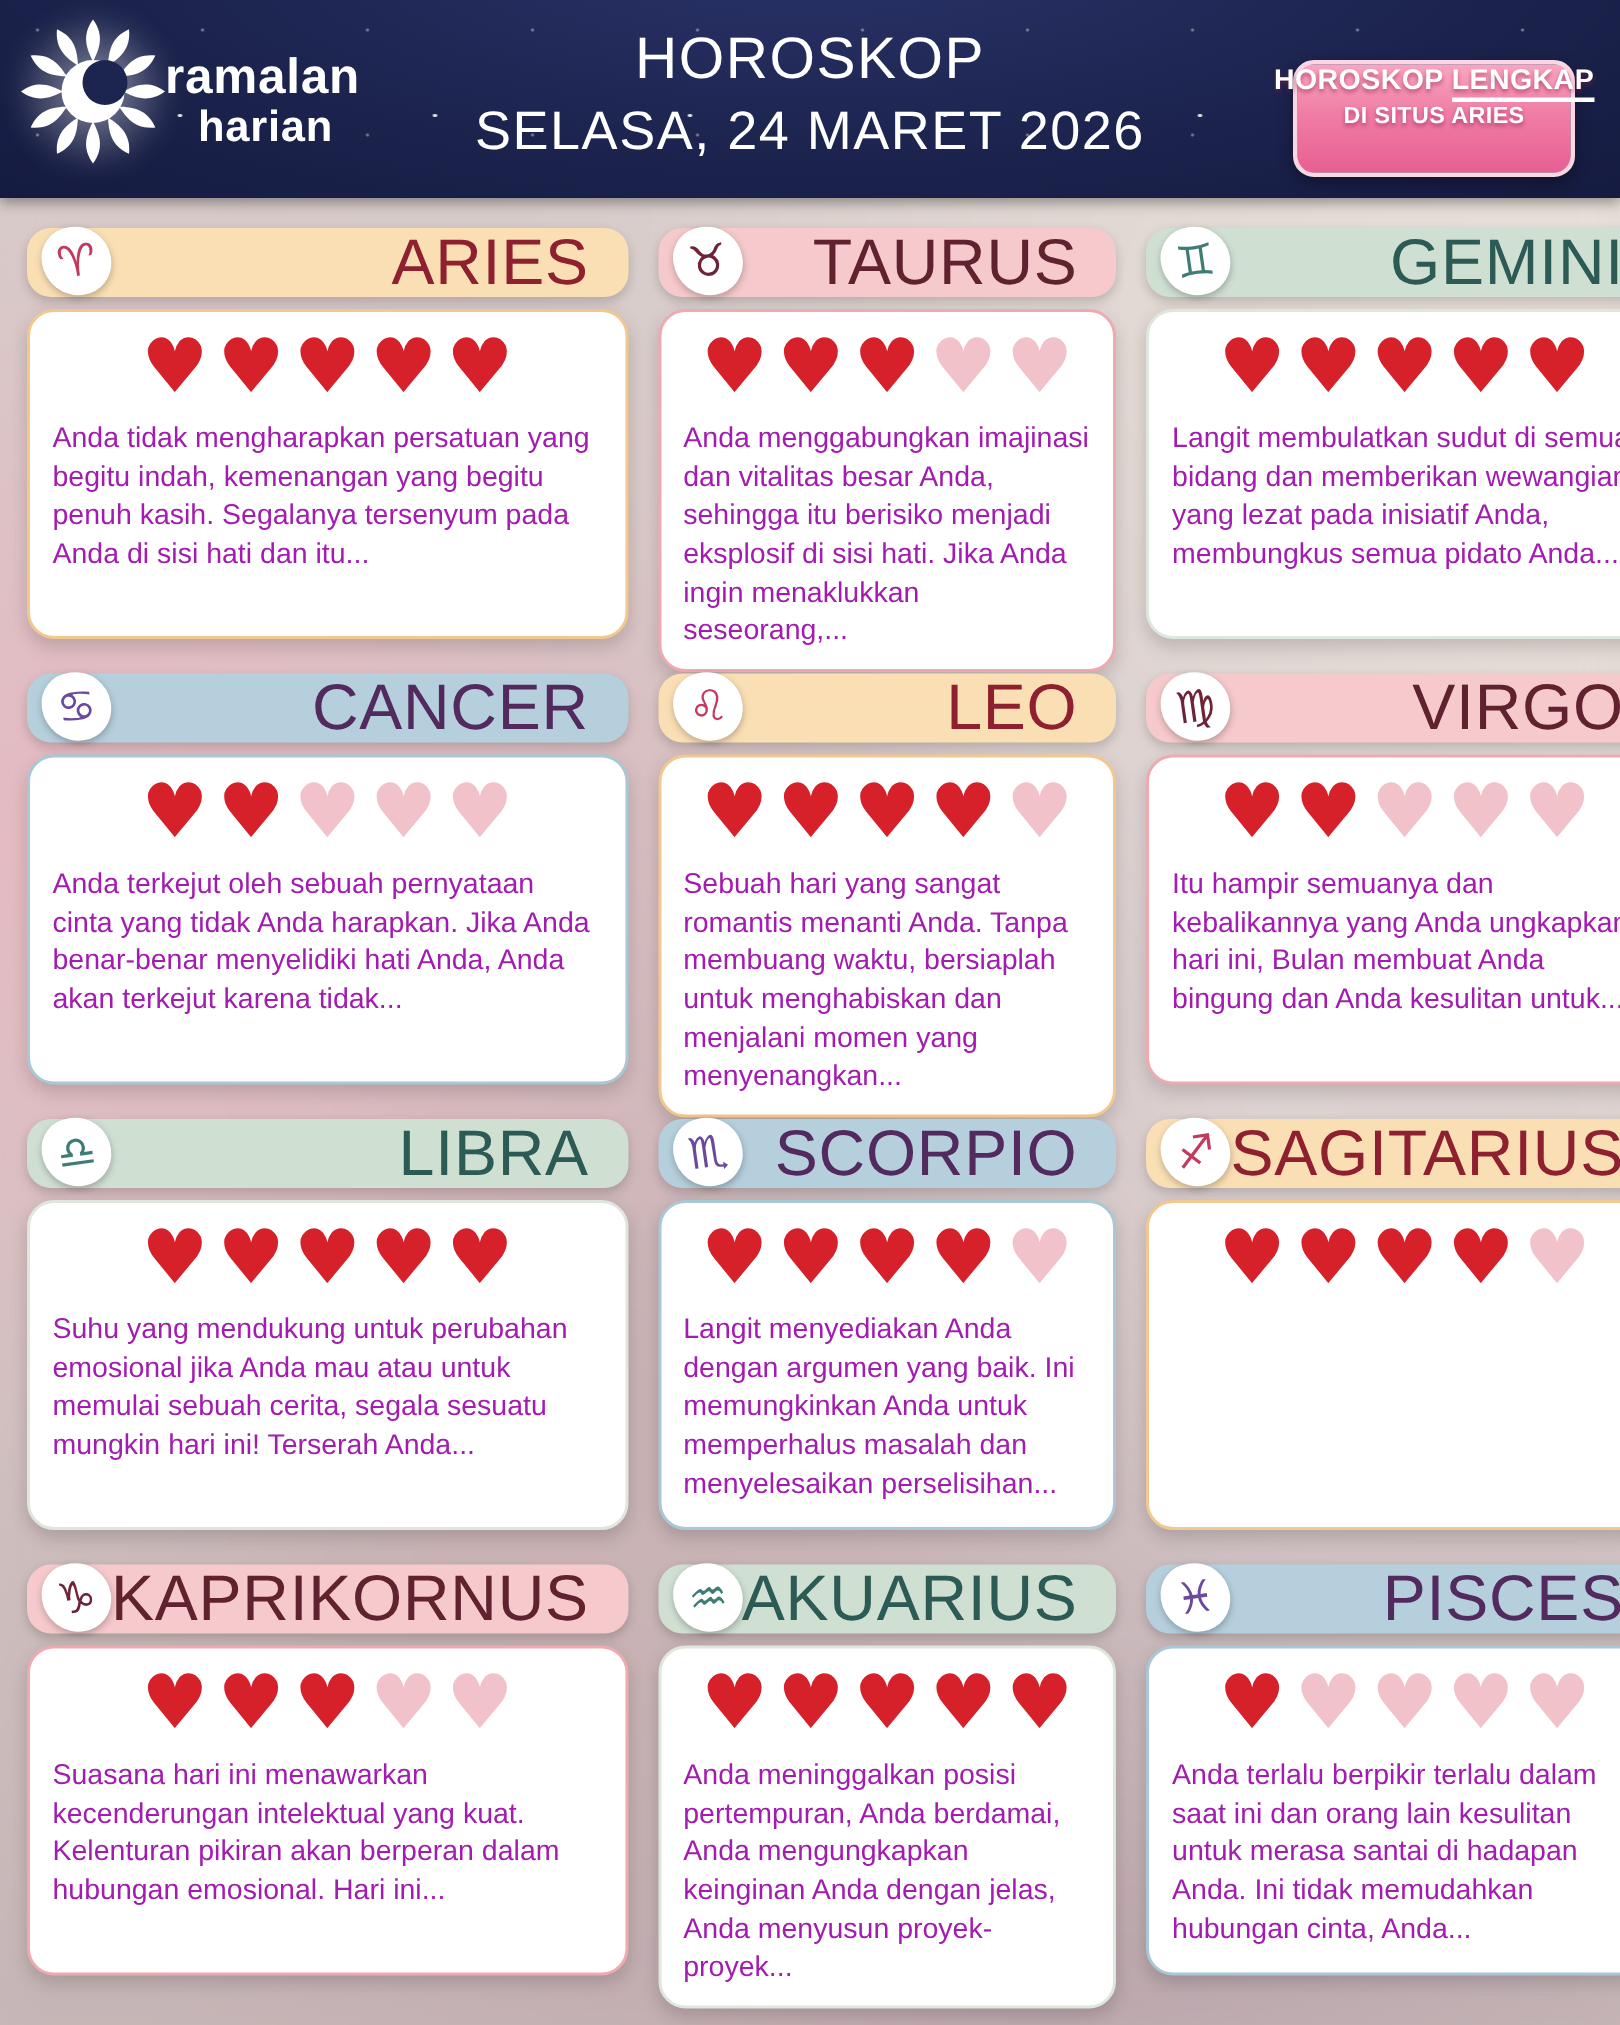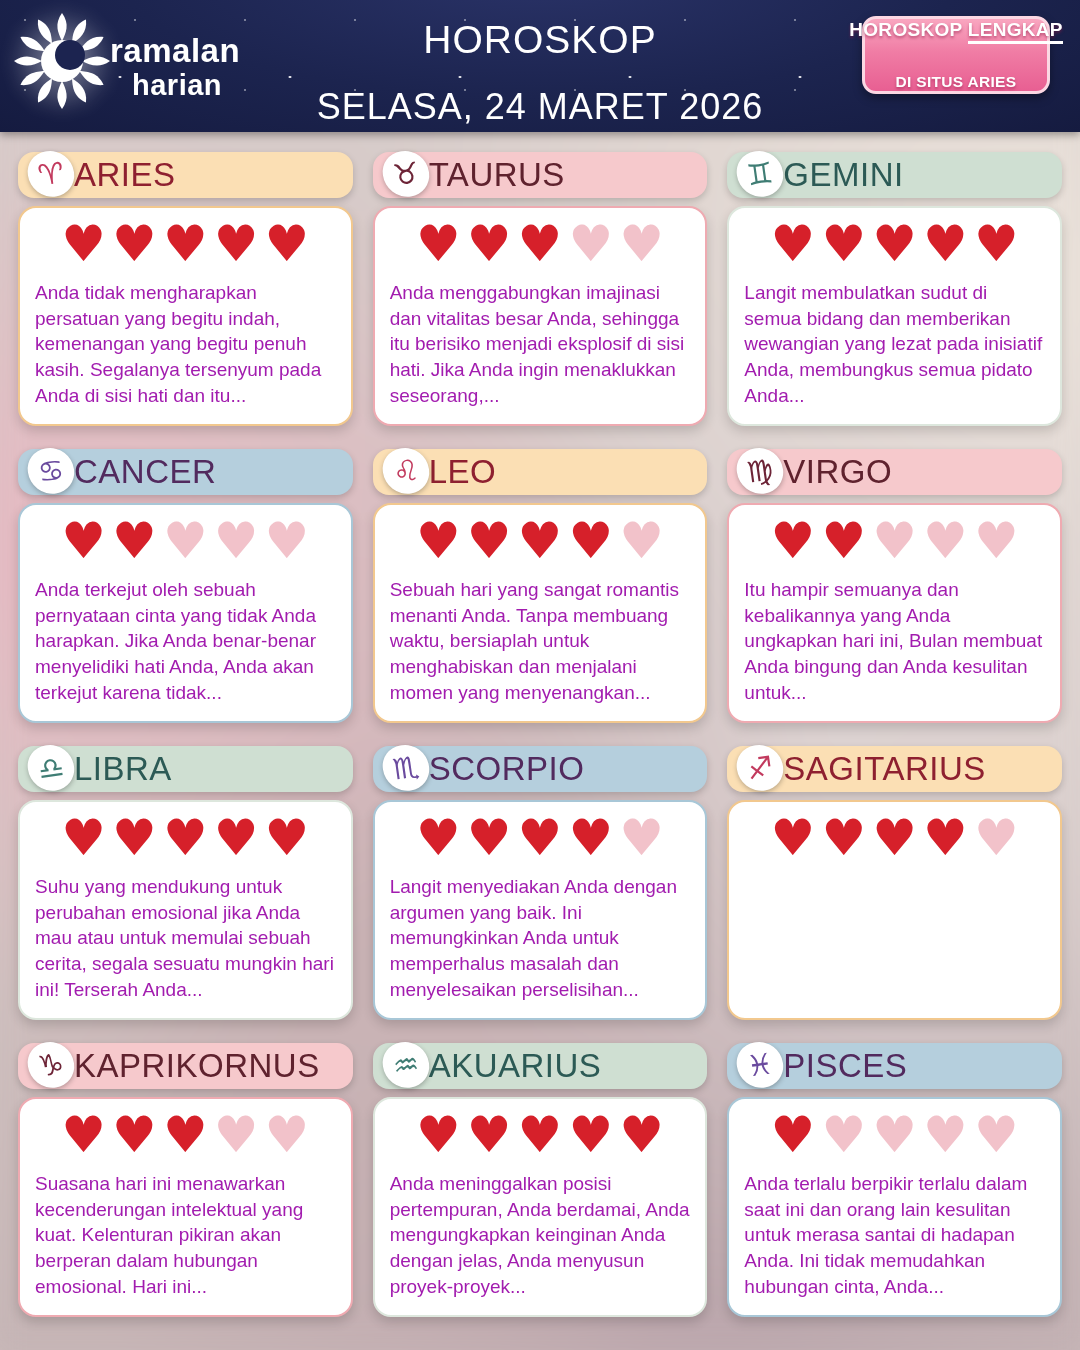--- a/index.html
+++ b/index.html
@@ -25,25 +25,25 @@
     background-size:170px 110px,110px 70px,100% 100%;
     background-position:35px 22px,80px 55px,0 0;
     box-shadow:0 3px 8px rgba(0,0,0,.35);}
   .brand{position:absolute;left:12px;top:2px;width:230px;height:128px;}
   .brand svg{position:absolute;left:0;top:4px;filter:drop-shadow(0 0 10px rgba(255,255,255,.45));}
   .brand-text{position:absolute;left:98px;top:32px;color:#fff;line-height:1;}
   .brand-line1{font-size:33px;font-weight:bold;letter-spacing:.5px;}
   .brand-line2{font-size:29px;font-weight:bold;letter-spacing:.5px;margin:4px 0 0 22px;}
   .title-block{position:absolute;left:240px;right:240px;top:18px;text-align:center;color:#fff;}
   .title{font-size:39px;letter-spacing:1px;font-weight:400;}
-  .subtitle{font-size:36px;letter-spacing:1px;font-weight:400;margin-top:24px;}
-
-  .cta{position:absolute;right:30px;top:16px;width:182px;height:72px;border-radius:14px;
+  .subtitle{font-size:36px;letter-spacing:1px;font-weight:400;margin-top:4px;}
+
+  .cta{position:absolute;right:30px;top:40px;width:182px;height:72px;border-radius:14px;
     background:linear-gradient(180deg,#f9a6c0 0%,#f07da5 45%,#e85f92 100%);
-    border:3px solid #fbd7e3;display:flex;flex-direction:column;align-items:center;justify-content:space-between;
+    border:3px solid #fbd7e3;display:flex;flex-direction:column;align-items:center;justify-content:flex-start;
     color:#fff;text-shadow:0 2px 3px rgba(140,25,70,.55);cursor:pointer;
     box-shadow:0 4px 10px rgba(0,0,0,.35);margin-left:33px;}
   .cta::after{content:"";position:absolute;right:-15px;top:50%;width:40px;height:40px;
     transform:translateY(-50%) rotate(45deg);border-radius:9px;
     background:linear-gradient(135deg,#f597b6 0%,#e9608f 100%);
     border-top:3px solid #fbd7e3;border-right:3px solid #f4afc8;z-index:-1;}
   .cta-line1{font-size:19px;font-weight:bold;letter-spacing:.3px;white-space:pre;}
   .cta-line1 .u{border-bottom:3px solid #fff;padding-bottom:1px;}
   .cta-line2{font-size:15.5px;font-weight:bold;margin-top:4px;letter-spacing:.3px;}
 
@@ -51,21 +51,21 @@
   .grid{position:absolute;top:152px;left:18px;width:1044px;
     display:grid;grid-template-columns:repeat(3,1fr);column-gap:20px;grid-auto-rows:297px;}
   .cell{position:relative;}
   .band{height:46px;border-radius:16px;background:var(--band);
     display:flex;align-items:center;box-shadow:0 3px 7px rgba(0,0,0,.18);}
   .icon-badge{flex:0 0 auto;width:46px;height:46px;margin-left:10px;margin-top:-2px;
     background:#fff;border-radius:46% 54% 48% 56%;transform:rotate(-8deg);
     display:flex;align-items:center;justify-content:center;
     font-family:"DejaVu Sans",sans-serif;font-size:29px;font-weight:bold;color:var(--icon);
     box-shadow:0 2px 5px rgba(0,0,0,.25);}
-  .name{flex:1;text-align:left;font-size:33px;color:var(--name);padding-right:26px;letter-spacing:.5px;}
+  .name{flex:1;text-align:right;font-size:43px;color:var(--name);padding-right:26px;letter-spacing:.5px;}
   .card{margin-top:8px;background:#fff;border:2px solid var(--border);border-radius:18px;
     min-height:220px;padding:8px 15px 12px;box-sizing:border-box;
     box-shadow:0 5px 12px rgba(0,0,0,.16);}
   .hearts{text-align:center;font-family:"DejaVu Sans",sans-serif;font-size:50px;line-height:56px;}
   .heart{margin:0 3px;}
   .heart.filled{color:#d6202a;}
   .heart.empty{color:#f2c2ca;}
   .snippet{font-size:19px;line-height:1.35;color:#a21caf;margin:8px 0 0;}
 </style>
 </head>

